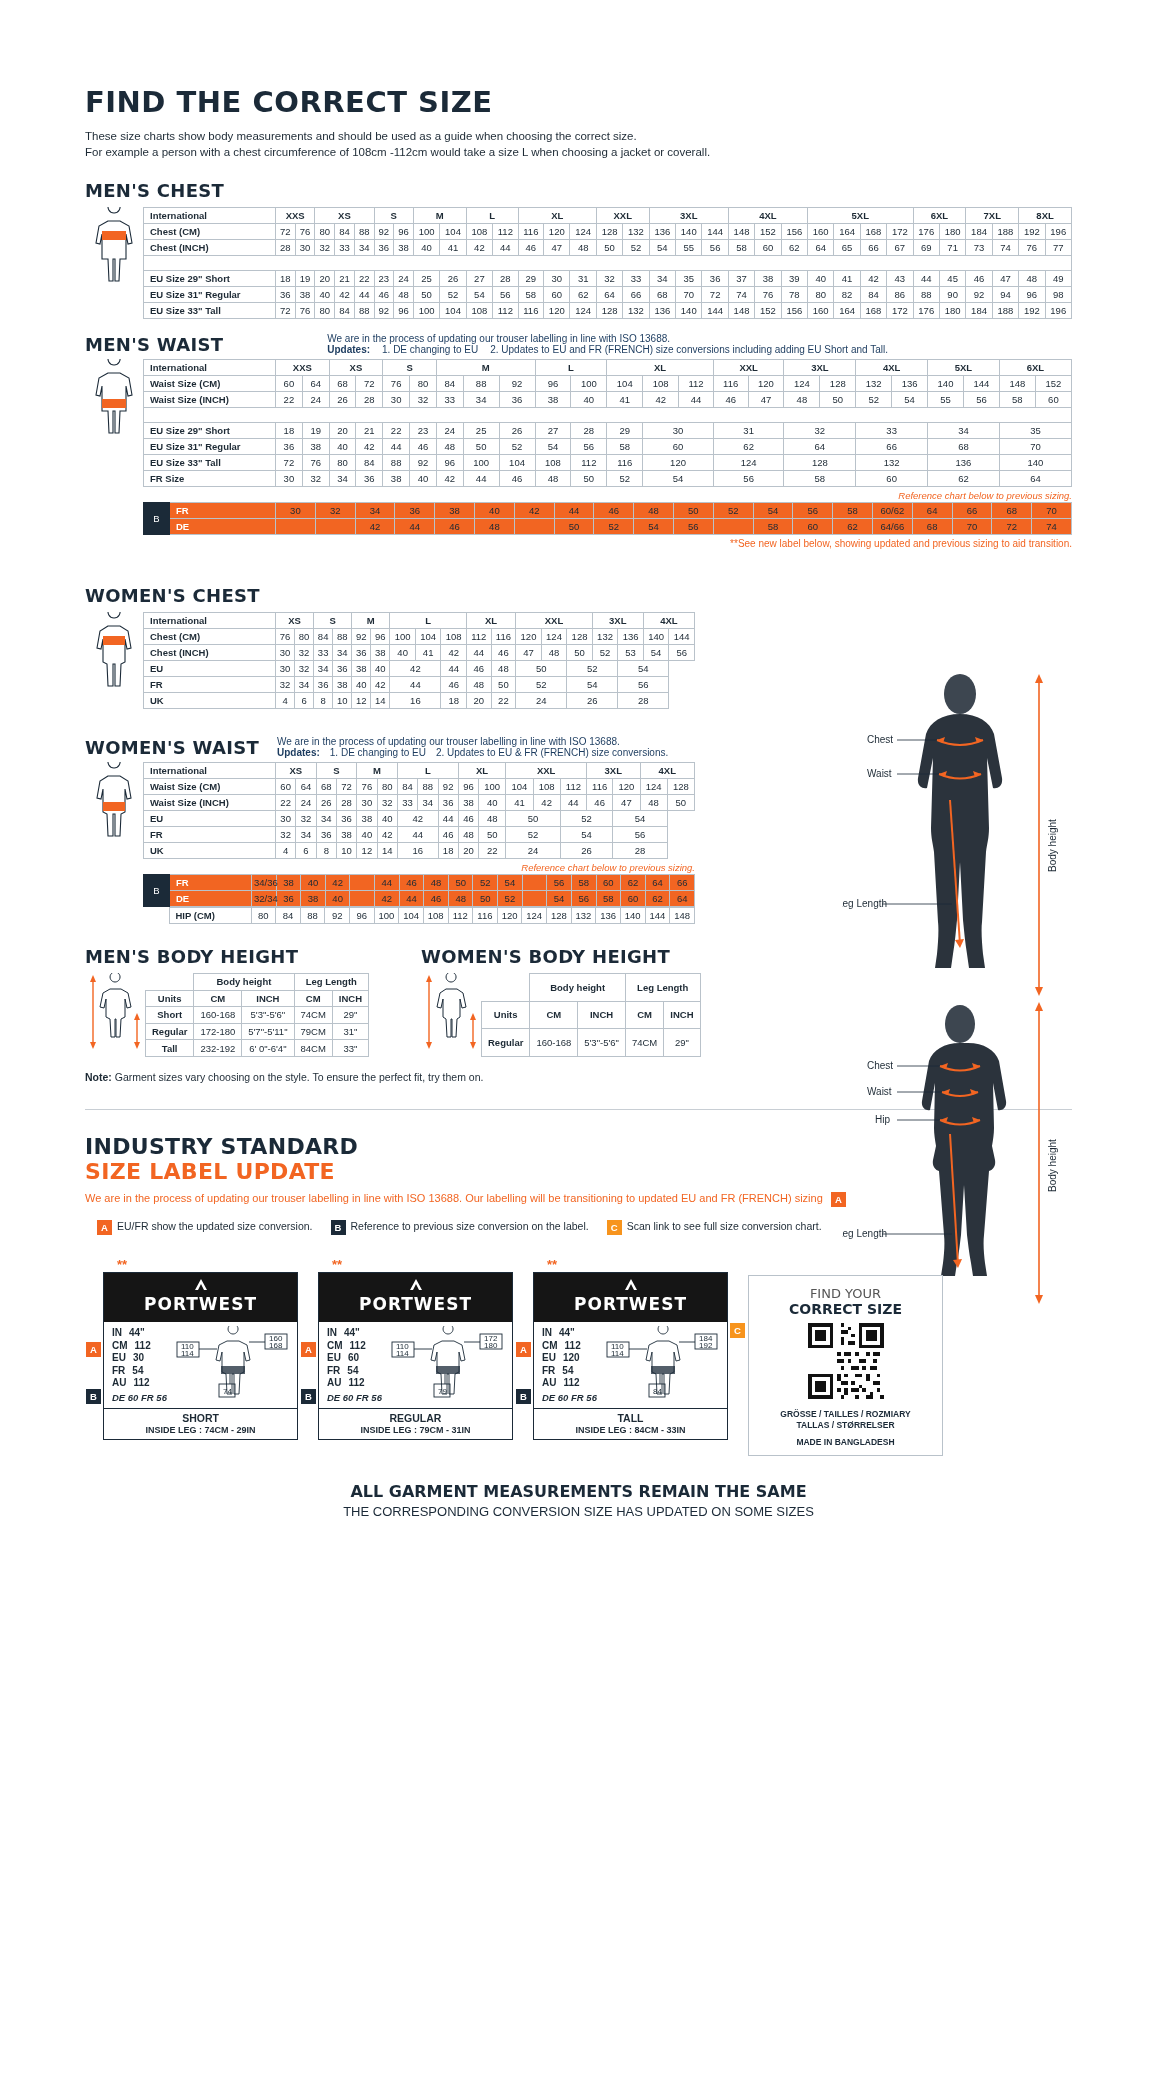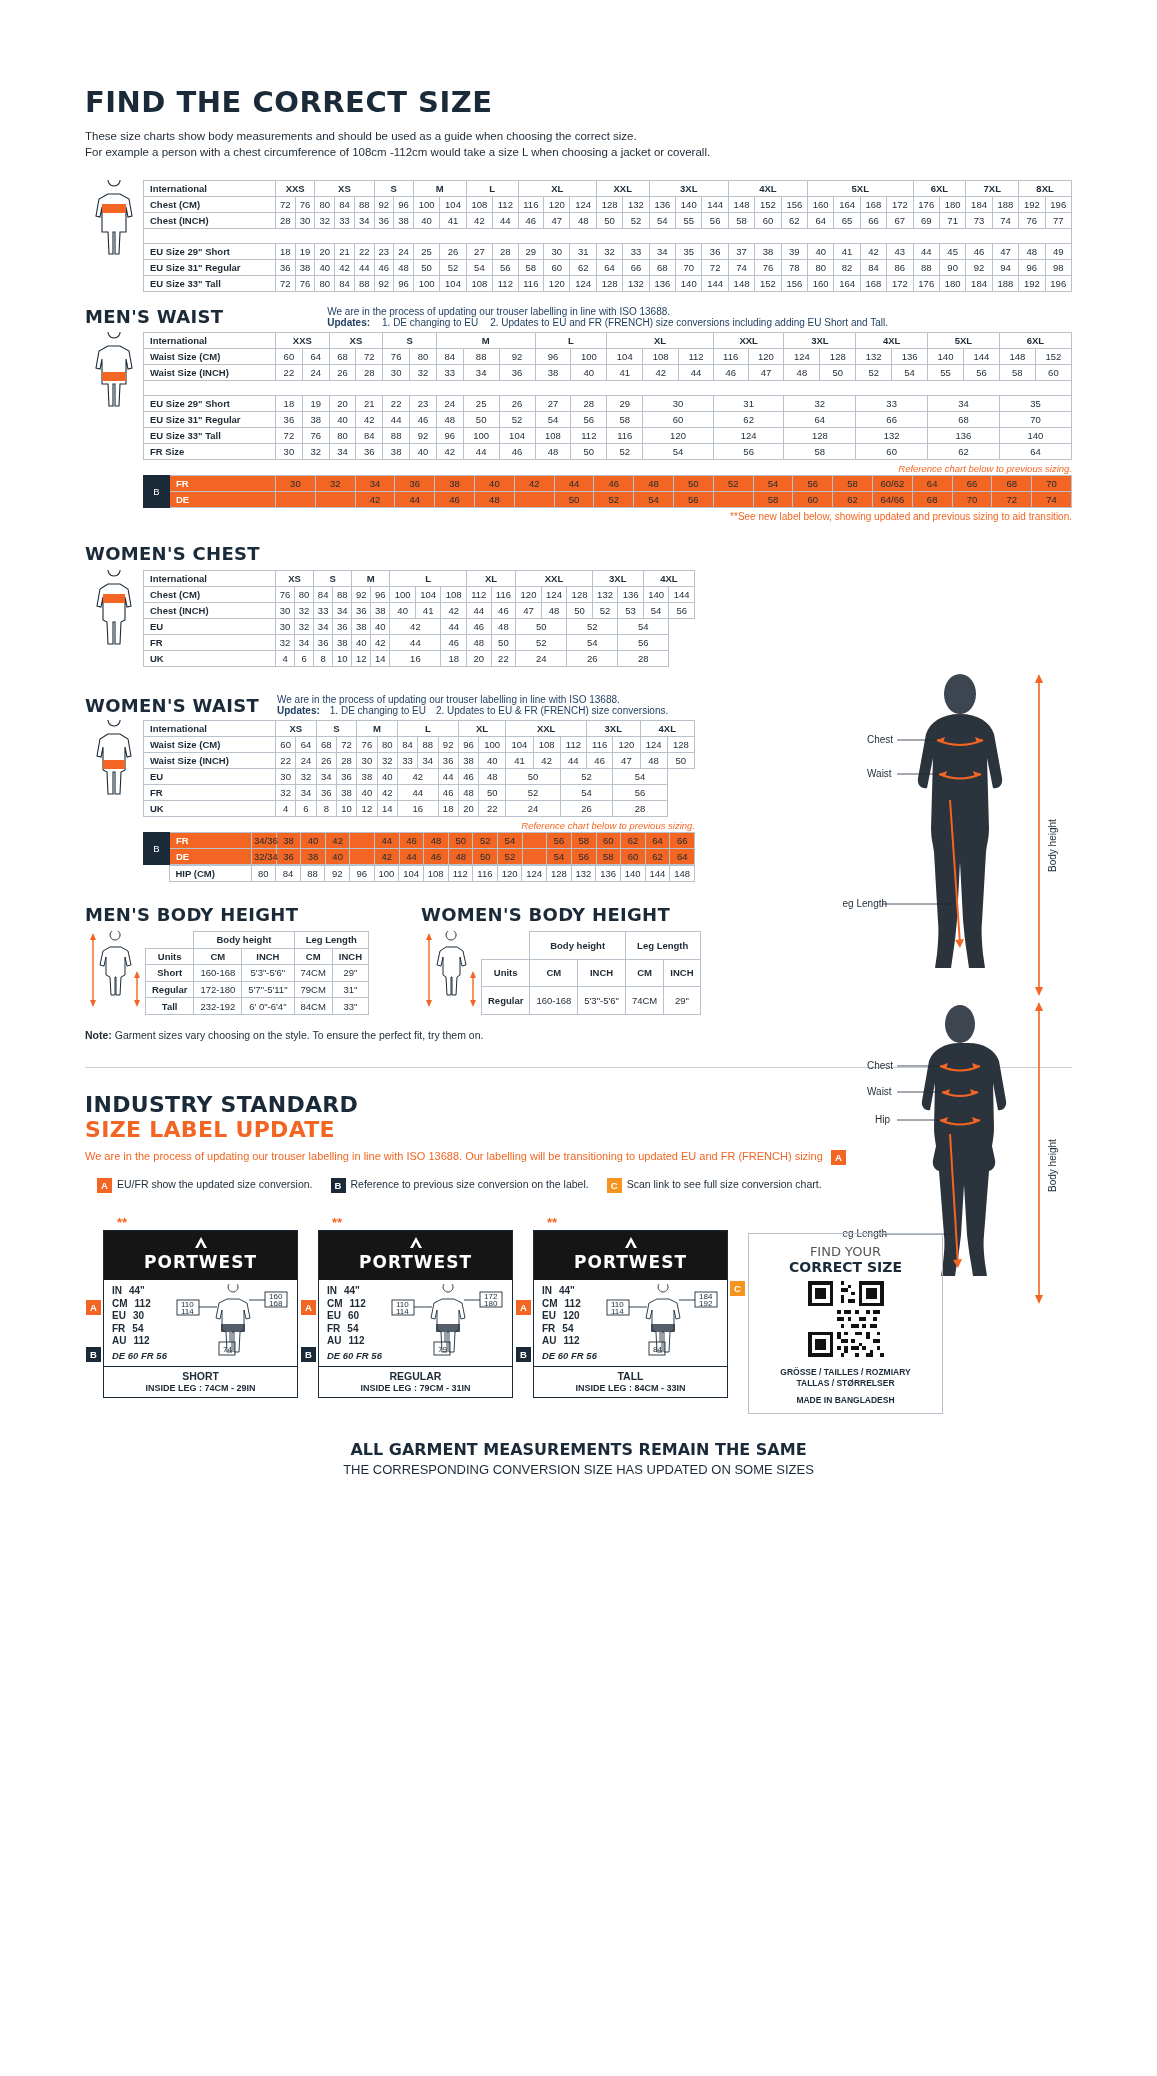--- a/index.html
+++ b/index.html
@@ -125,20 +125,21 @@
 
 <div class="page">
 
   <h1 class="main-title">FIND THE CORRECT SIZE</h1>
   <div class="intro">
     <div>These size charts show body measurements and should be used as a guide when choosing the correct size.</div>
     <div>For example a person with a chest circumference of 108cm -112cm would take a size L when choosing a jacket or coverall.</div>
   </div>
 
   <div class="block" style="margin-top:20px;">
+    <div class="sec-title">MEN'S CHEST</div>
     <div class="row-flex" style="margin-top:6px;">
       <div class="figcol">
         <svg width="58" height="95" viewBox="0 0 58 95">
           <g stroke="#1b2a38" fill="none" stroke-width="1.1">
             <path d="M29 6 a6 6 0 1 1 0.1 0 Z"></path>
             <path d="M23 14 L14 19 L11 36 L15 37 L17 27 L17 52 L23 52 L24 74 L28 74 L28 52 L30 52 L30 74 L34 74 L35 52 L41 52 L41 27 L43 37 L47 36 L44 19 L35 14 Z"></path>
           </g>
           <rect x="17" y="24" width="24" height="9" fill="#f26522"></rect>
         </svg>
       </div>
@@ -339,21 +340,21 @@
                 <td>192</td>
                 <td>196</td>
           </tr>
         </tbody>
           </table>
       </div>
     </div>
   </div>
 
   <div class="block" style="margin-top:14px;">
-    <div style="display:flex; align-items:flex-start; gap:14px;">
+    <div style="display:flex; align-items:center; gap:14px;">
       <div class="sec-title" style="flex:0 0 auto;">MEN'S WAIST</div>
       <div style="flex:1;">
         <div class="note-blue" style="text-align:left; padding-left:90px;">
           <div>We are in the process of updating our trouser labelling in line with ISO 13688.</div>
           <div style="display:flex; gap:12px;">
             <b>Updates:</b>
             <span>1.  DE changing to EU</span>
             <span>2.  Updates to EU and FR (FRENCH) size conversions including adding EU Short and Tall.</span>
           </div>
         </div>
@@ -648,21 +649,21 @@
         <text x="33" y="121" font-size="10" font-family="Liberation Sans" fill="#1d2a35">Hip</text>
         <text x="-5" y="235" font-size="10" font-family="Liberation Sans" fill="#1d2a35">Leg Length</text>
         <line x1="197" y1="6" x2="197" y2="296" stroke="#f26522" stroke-width="1.6"></line>
         <path d="M197 0 l-4 9 l8 0 Z" fill="#f26522"></path>
         <path d="M197 302 l-4 -9 l8 0 Z" fill="#f26522"></path>
         <text x="214" y="190" font-size="10" font-family="Liberation Sans" fill="#1d2a35" transform="rotate(-90 214 190)">Body height</text>
       </g>
     </svg>
   </div>
 
-  <div class="block" style="margin-top:21px; width:610px;">
+  <div class="block" style="margin-top:36px; width:610px;">
     <div class="sec-title">WOMEN'S CHEST</div>
     <div class="row-flex" style="margin-top:6px;">
       <div class="figcol">
         <svg width="58" height="110" viewBox="0 0 58 110">
           <g stroke="#1b2a38" fill="none" stroke-width="1.1">
             <path d="M29 6 a6 6 0 1 1 0.1 0 Z"></path>
             <path d="M23 14 L15 19 L12 36 L16 37 L18 27 L18 50 L22 52 L23 74 L28 74 L28 52 L30 52 L30 74 L35 74 L36 52 L40 50 L40 27 L42 37 L46 36 L43 19 L35 14 Z"></path>
           </g>
           <rect x="18" y="24" width="22" height="9" fill="#f26522"></rect>
         </svg>

